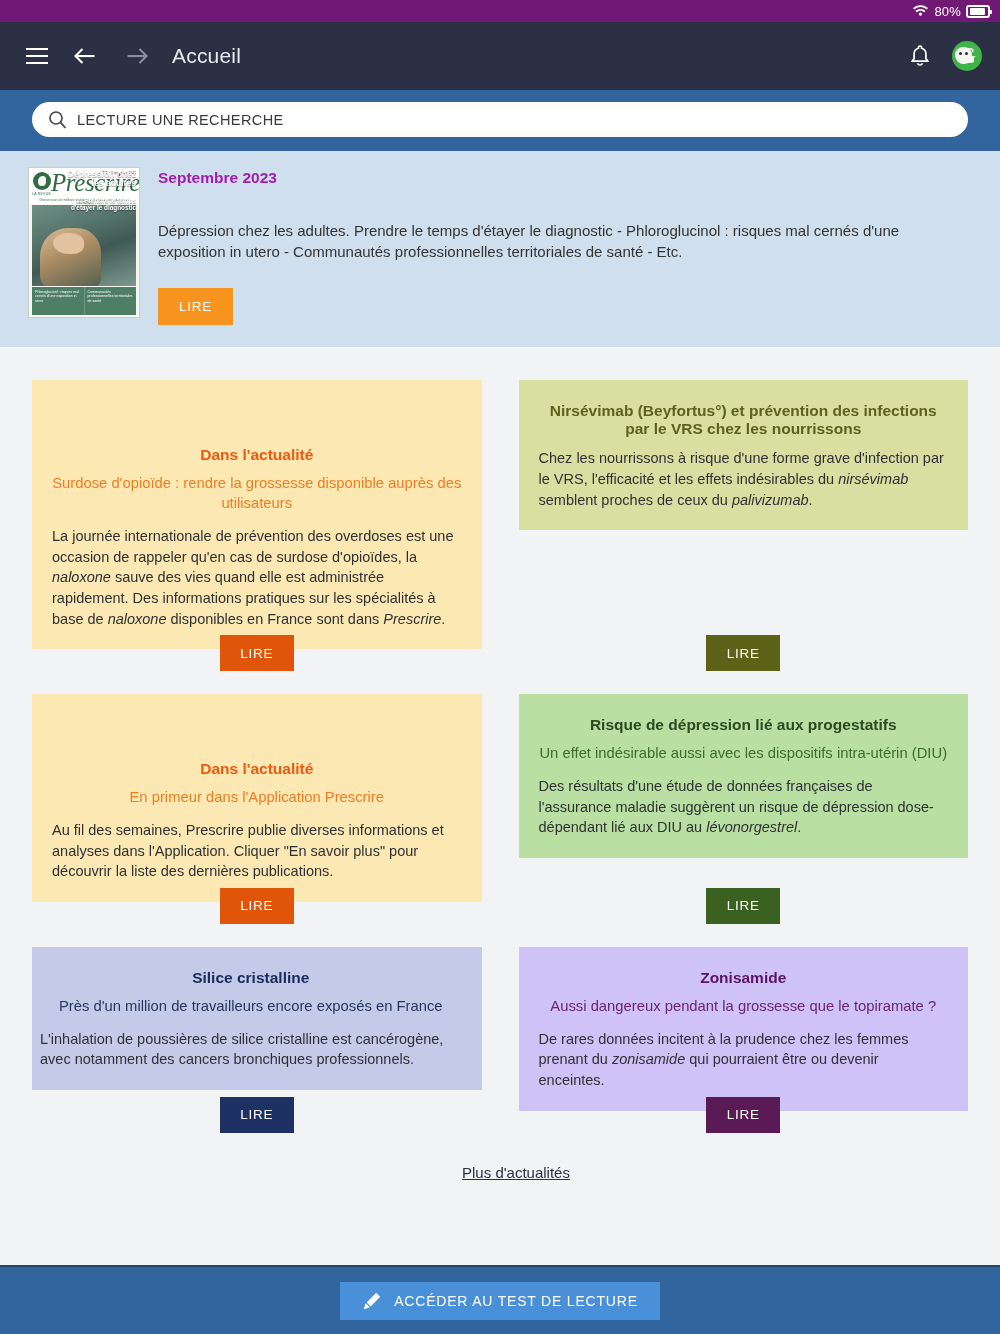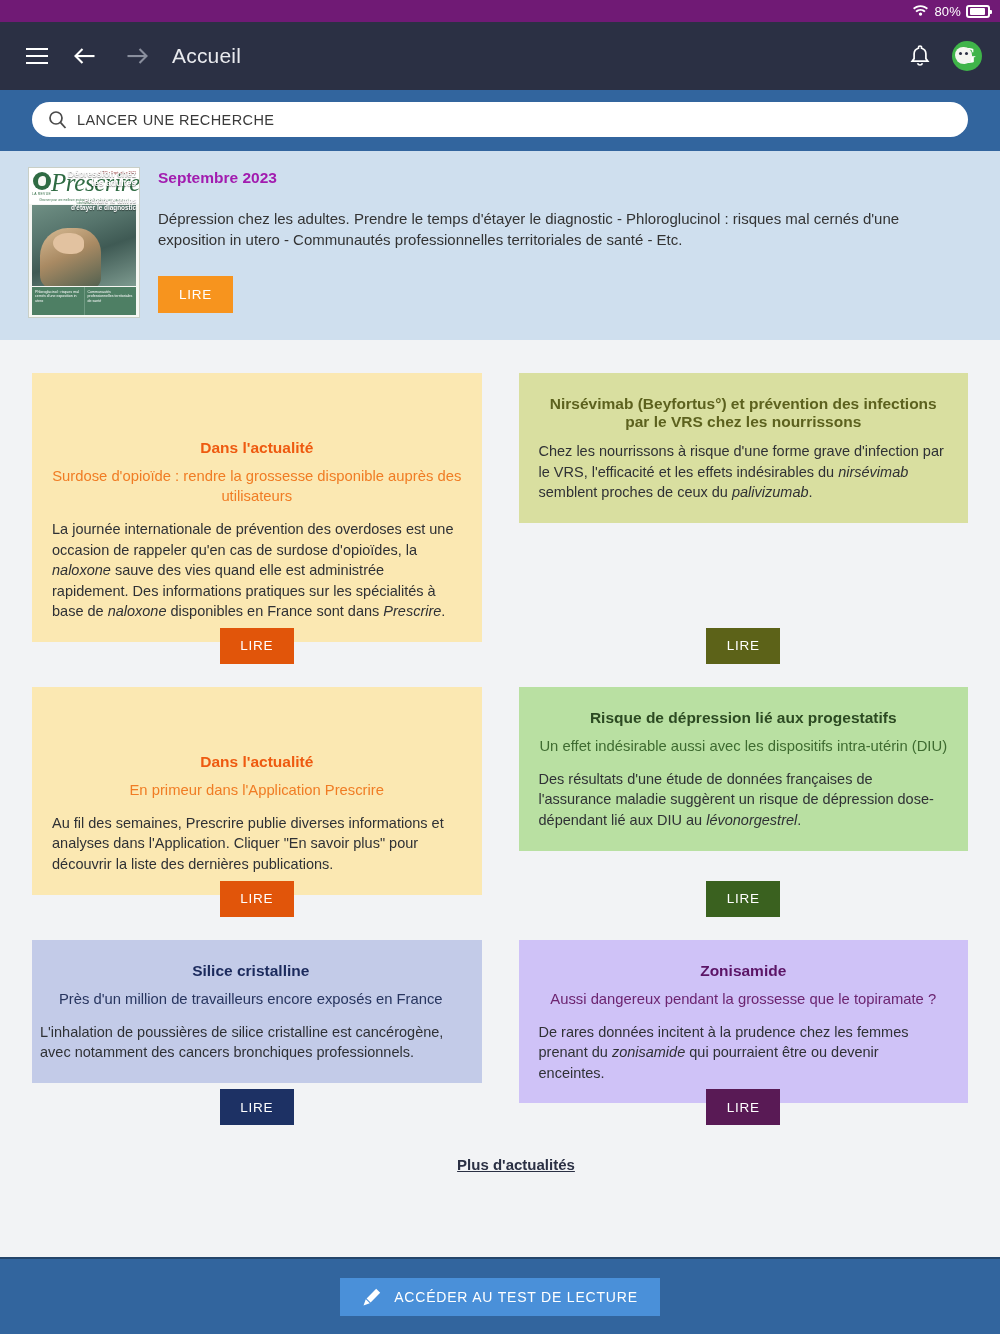--- a/index.html
+++ b/index.html
@@ -150,21 +150,21 @@
     flex: 1; color: #ffffff; font-size: 3.6px; line-height: 1.25;
     padding: 3px 3px 0 3px;
   }
   .cover .c-strip div + div { border-left: 1px solid #6f9a82; }
 
   .banner-body { flex: 1; padding-top: 2px; }
   .banner-date {
     font-size: 15.5px; font-weight: bold; color: #a21caf;
   }
   .banner-text {
-    margin-top: 22px; font-size: 15px; line-height: 1.38; color: #333333;
+    margin-top: 34px; font-size: 15px; line-height: 1.38; color: #333333;
   }
   .btn-lire-banner {
     margin-top: 26px; width: 75px; height: 37px;
     background: #f7941e; color: #ffffff; border: none;
     font-size: 13.5px; letter-spacing: .8px;
     font-family: "Liberation Sans", sans-serif; cursor: pointer;
   }
 
   
   .grid {
@@ -217,27 +217,27 @@
   .btn-blue { background: #1d3164; }
 
   .v-purple  { background: #cfc2f7; }
   .v-purple .card-kicker { color: #5b1466; }
   .v-purple .card-title  { color: #6c2470; }
   .btn-purple { background: #591a55; }
 
   
   .more-wrap { text-align: center; padding-top: 31px; }
   .more-link {
-    font-size: 15px; font-weight: bold; color: #2b3044;
+    font-size: 15px; font-weight: normal; color: #2b3044;
     text-decoration: underline; cursor: pointer; margin-left: 32px;
   }
 
   
   .bottom-bar {
-    position: absolute; left: 0; right: 0; bottom: 0; height: 77px;
+    position: absolute; left: 0; right: 0; bottom: 0; height: 69px;
     background: #32659e; border-top: 2px solid #24456a;
     display: flex; align-items: center; justify-content: center;
   }
   .btn-test {
     background: #4a90d9; color: #ffffff; border: none;
     height: 38px; padding: 0 22px;
     display: flex; align-items: center; gap: 12px;
     font-size: 14px; letter-spacing: .8px; cursor: pointer;
     font-family: "Liberation Sans", sans-serif;
   }
@@ -297,21 +297,21 @@
 </div>
 
 <div class="search-band">
   <div class="search-box">
     <span class="s-ic">
       <svg width="19" height="19" viewBox="0 0 19 19">
         <circle cx="8" cy="8" r="6" fill="none" stroke="currentColor" stroke-width="1.7"></circle>
         <line x1="12.4" y1="12.4" x2="17.5" y2="18" stroke="currentColor" stroke-width="1.8"></line>
       </svg>
     </span>
-    <span class="search-placeholder">LANCER UNE RECHERCHE</span>
+    <span class="search-placeholder">LECTURE UNE RECHERCHE</span>
   </div>
 </div>
 
 <div class="banner">
   <div class="cover">
     <div class="c-top">
       <span class="c-logo"></span>
       <span class="c-larevue">LA REVUE</span>
       <span class="c-title">Prescrire</span>
       <span class="c-issue">n° 479 • Septembre 2023</span>

